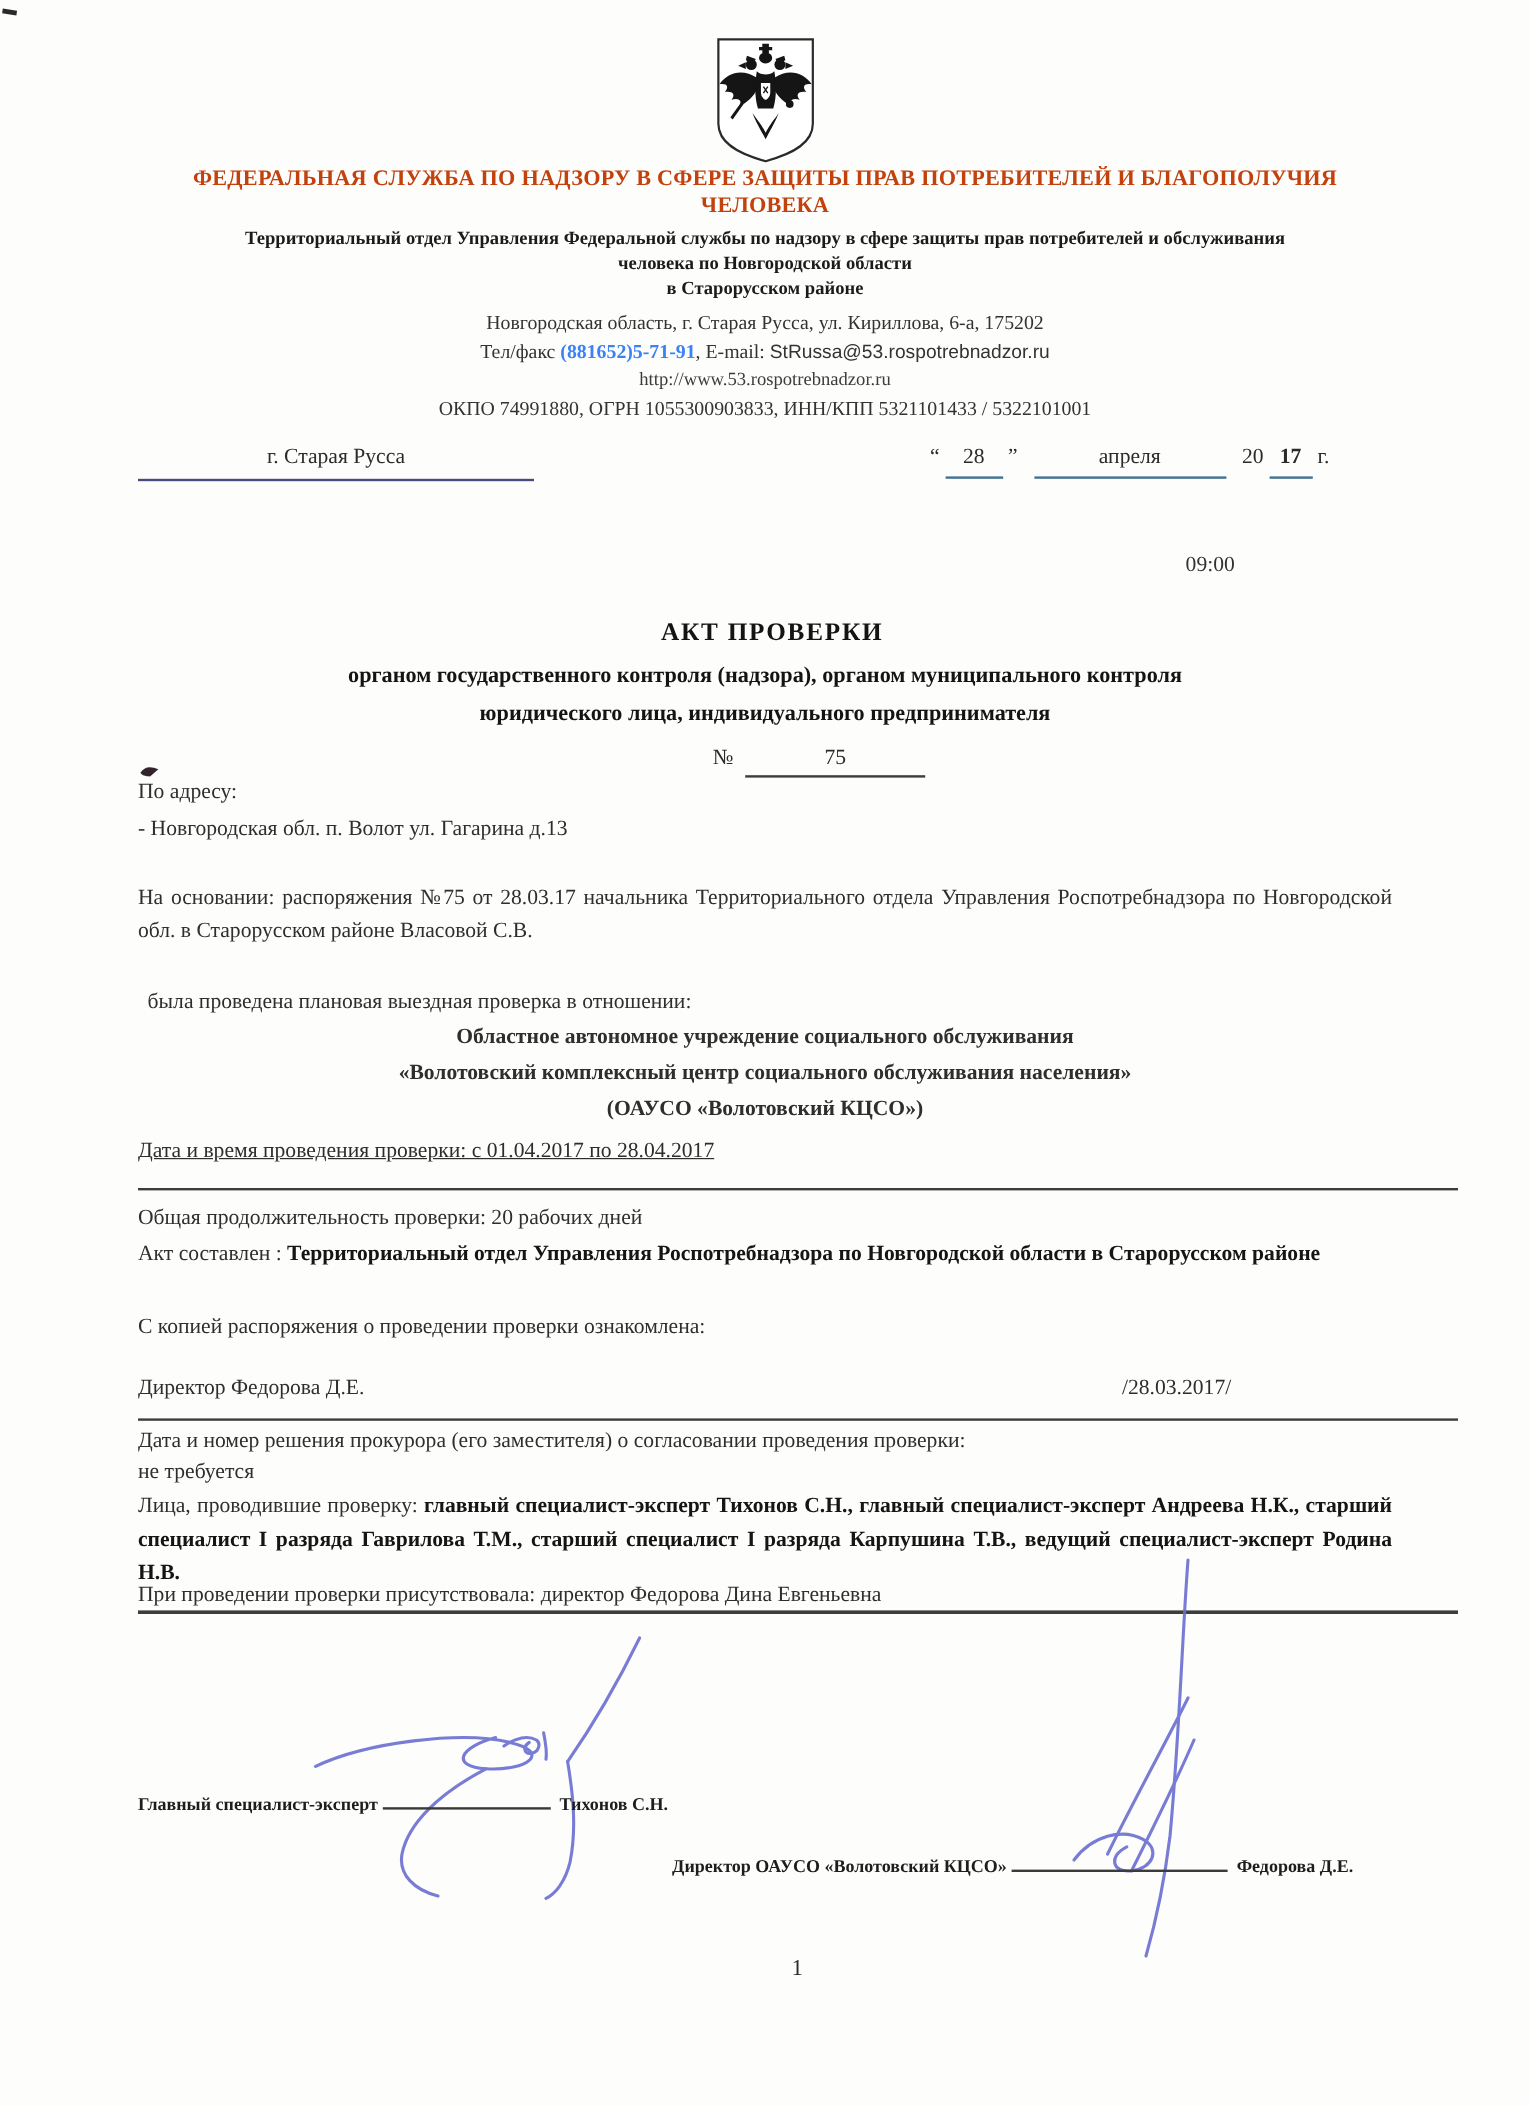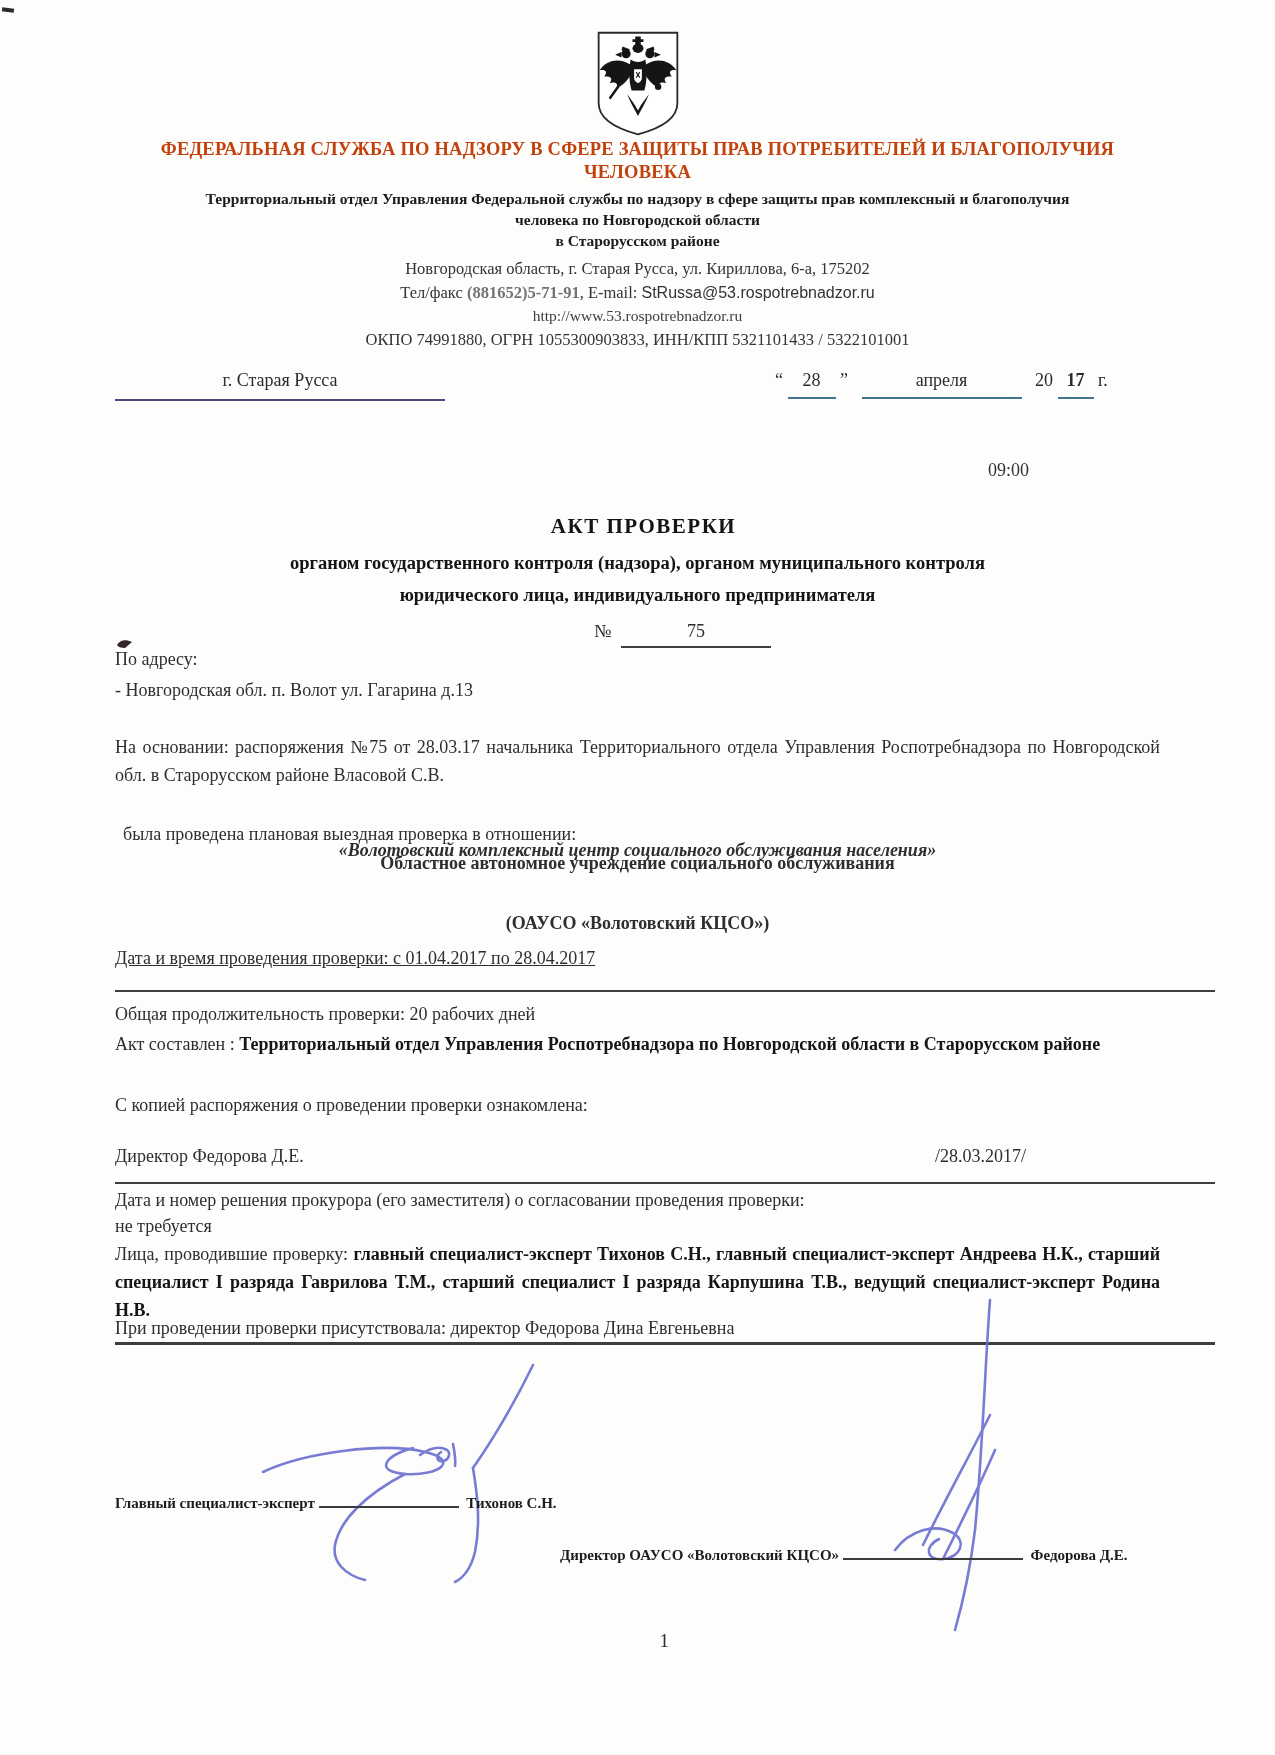--- a/index.html
+++ b/index.html
@@ -8,21 +8,21 @@
     background:#fdfdfc;overflow:hidden;
     font-family:"Liberation Serif",serif;color:#2b2b2b;
   }
   
   .emblem{position:absolute;top:30px;left:50%;margin-left:-46px;}
   .org-header{position:absolute;top:138px;left:65px;width:1145px;text-align:center;}
   .hdr1{font-weight:bold;font-size:18.5px;line-height:23px;color:#c2410c;letter-spacing:.2px;}
   .hdr2{font-weight:bold;font-size:15.5px;line-height:21px;color:#1b1b1b;margin-top:4px;}
   .hdr-addr{font-size:16.5px;line-height:22px;margin-top:7px;color:#333;}
   .hdr-phone{font-size:16.5px;line-height:22px;margin-top:2px;color:#333;}
-  .hdr-phone b{color:#737373;}
+  .hdr-phone b{color:#3b82f6;}
   .email-sans{font-family:"Liberation Sans",sans-serif;font-size:16px;}
   .hdr-web{font-size:15.5px;line-height:20px;margin-top:2px;color:#3c3c3c;}
   .hdr-reg{font-size:16.5px;line-height:22px;margin-top:3px;color:#333;}
   
   .dateline{position:absolute;top:362px;left:115px;width:1045px;height:46px;font-size:18px;}
   .city{position:absolute;left:0;top:8px;width:330px;text-align:center;
         padding-bottom:8px;border-bottom:2px solid #4a4a7d;}
   .date-right{position:absolute;left:660px;top:8px;white-space:nowrap;}
   .u-seg{display:inline-block;text-align:center;border-bottom:2px solid #42738f;padding-bottom:6px;}
   .u-day{width:48px;}
@@ -39,21 +39,21 @@
   .ink-mark{position:absolute;top:636px;left:116px;}
   
   .body-abs{position:absolute;left:115px;top:0;width:1100px;height:1755px;}
   .body-abs p{position:absolute;margin:0;font-size:18px;line-height:28px;width:1045px;color:#2e2e2e;}
   .body-abs p b{color:#151515;}
   .jst{text-align:justify;}
   .ctr{text-align:center;font-weight:bold;color:#151515;}
   .rule{position:absolute;left:0;width:1100px;border-top:2px solid #3d3d3d;height:0;}
   .p-addr-label{top:645px;} .p-addr-value{top:676px;}
   .p-basis{top:733px;} .p-intro{top:820px;padding-left:8px;}
-  .p-org1{top:849px;} .p-org2{top:836px;font-style:italic;} .p-org3{top:909px;}
+  .p-org1{top:849px;} .p-org2{top:879px;} .p-org3{top:909px;}
   .p-dates{top:944px;text-decoration:underline;}
   .rule1{top:990px;}
   .p-duration{top:1000px;}
   .p-act{top:1030px;}
   .p-copy{top:1091px;}
   .director-row{top:1142px;}
   .director-date{position:absolute;left:820px;top:0;}
   .rule2{top:1182px;}
   .p-prosecutor{top:1186px;}
   .p-notreq{top:1212px;}
@@ -104,21 +104,21 @@
       <path d="M48,46 l4,6 M52,46 l-4,6" stroke="#151515" stroke-width="1.2"></path>
     </svg>
   </div>
 
   <div class="org-header">
     <div class="hdr1">
       <span>ФЕДЕРАЛЬНАЯ СЛУЖБА ПО НАДЗОРУ В СФЕРЕ ЗАЩИТЫ ПРАВ ПОТРЕБИТЕЛЕЙ И БЛАГОПОЛУЧИЯ</span><br>
       <span>ЧЕЛОВЕКА</span>
     </div>
     <div class="hdr2">
-      <span>Территориальный отдел Управления Федеральной службы по надзору в сфере защиты прав комплексный и благополучия</span><br>
+      <span>Территориальный отдел Управления Федеральной службы по надзору в сфере защиты прав потребителей и обслуживания</span><br>
       <span>человека по Новгородской области</span><br>
       <span>в Старорусском районе</span>
     </div>
     <div class="hdr-addr">Новгородская область, г. Старая Русса, ул. Кириллова, 6-а, 175202</div>
     <div class="hdr-phone"><span>Тел/факс </span><b>(881652)5-71-91</b><span>, E-mail: </span><span class="email-sans">StRussa@53.rospotrebnadzor.ru</span></div>
     <div class="hdr-web">http://www.53.rospotrebnadzor.ru</div>
     <div class="hdr-reg">ОКПО 74991880, ОГРН  1055300903833, ИНН/КПП  5321101433 / 5322101001</div>
   </div>
 
   <div class="dateline">

